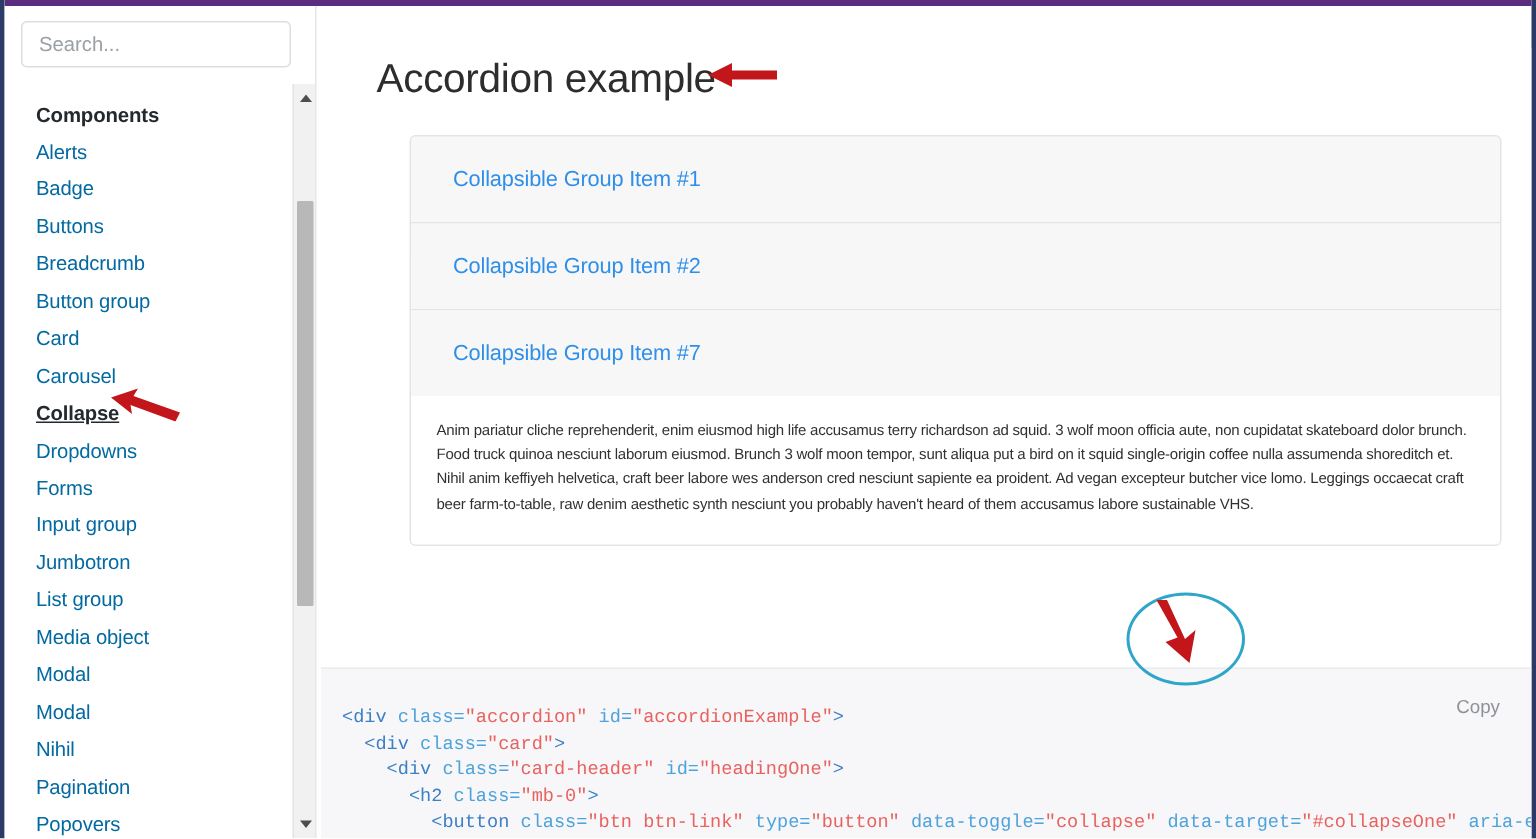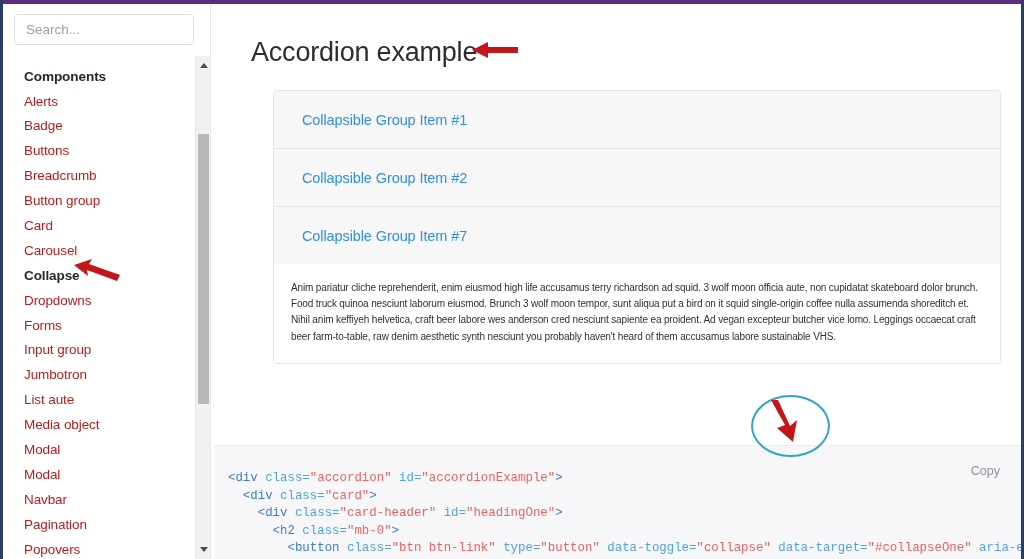--- a/index.html
+++ b/index.html
@@ -68,36 +68,37 @@
     position: absolute;
     left: 0; top: 0;
     width: 190px;
     padding: 8px 0 0 0;
     margin: 0;
     list-style: none;
   }
   .nav-item {
     font-size: 13.5px;
     line-height: 1;
-    color: #b91c1c;
+    color: #0369a1;
     padding: 0 0 0 21px;
     height: 24.9px;
     display: flex;
     align-items: center;
     white-space: nowrap;
     letter-spacing: -0.1px;
   }
   .nav-item.heading {
     color: #24292e;
     font-weight: bold;
     font-size: 13.6px;
   }
   .nav-item.active {
     color: #24292e;
     font-weight: bold;
+    text-decoration: underline;
   }
 
   
   .sb-track {
     position: absolute;
     right: 0px; top: 52px;
     width: 15px;
     height: 503px;
     background: #f1f1f1;
     border-left: 1px solid #e4e4e4;
@@ -280,25 +281,25 @@
           <li class="nav-item">Buttons</li>
           <li class="nav-item">Breadcrumb</li>
           <li class="nav-item">Button group</li>
           <li class="nav-item">Card</li>
           <li class="nav-item">Carousel</li>
           <li class="nav-item active">Collapse</li>
           <li class="nav-item">Dropdowns</li>
           <li class="nav-item">Forms</li>
           <li class="nav-item">Input group</li>
           <li class="nav-item">Jumbotron</li>
-          <li class="nav-item">List aute</li>
+          <li class="nav-item">List group</li>
           <li class="nav-item">Media object</li>
           <li class="nav-item">Modal</li>
           <li class="nav-item">Modal</li>
-          <li class="nav-item">Navbar</li>
+          <li class="nav-item">Nihil</li>
           <li class="nav-item">Pagination</li>
           <li class="nav-item">Popovers</li>
         </ul>
     </div>
 
     <div class="sb-track">
       <div class="sb-arrow up">
           <i></i>
         </div>
       <div class="sb-thumb"></div>

